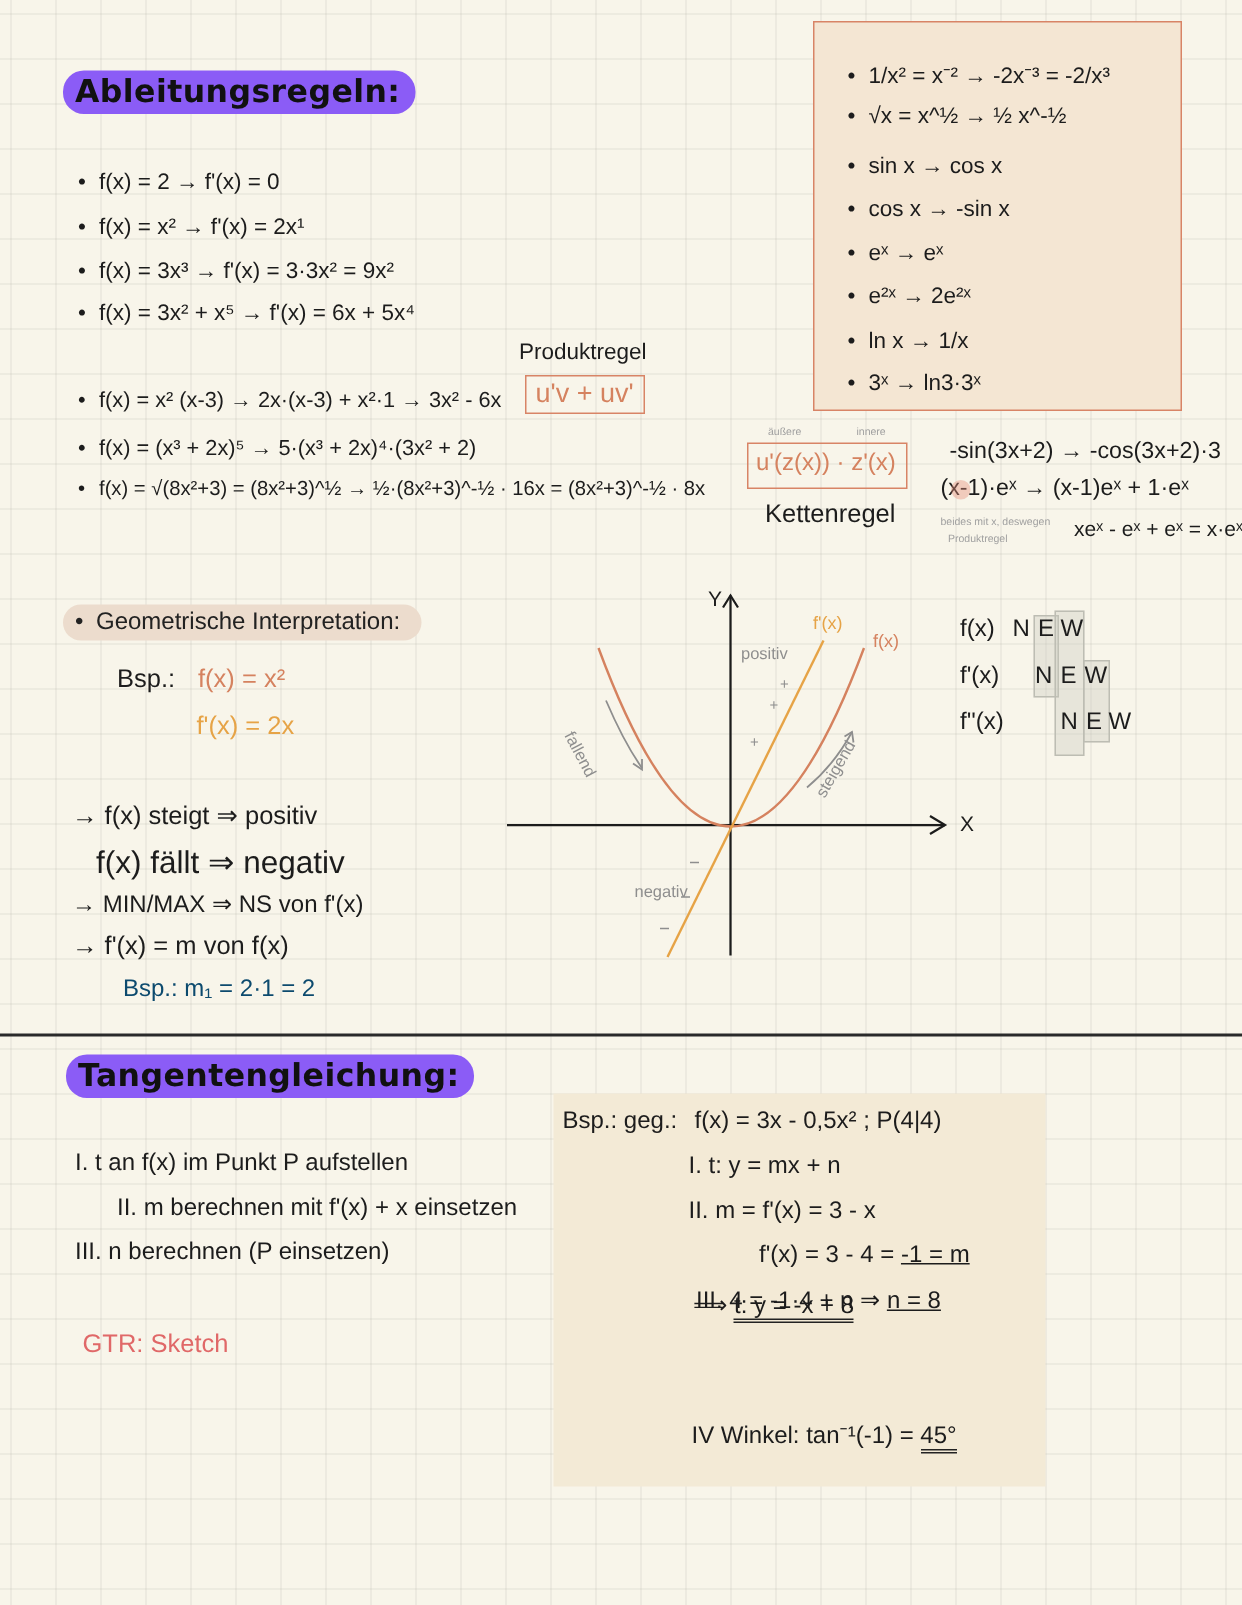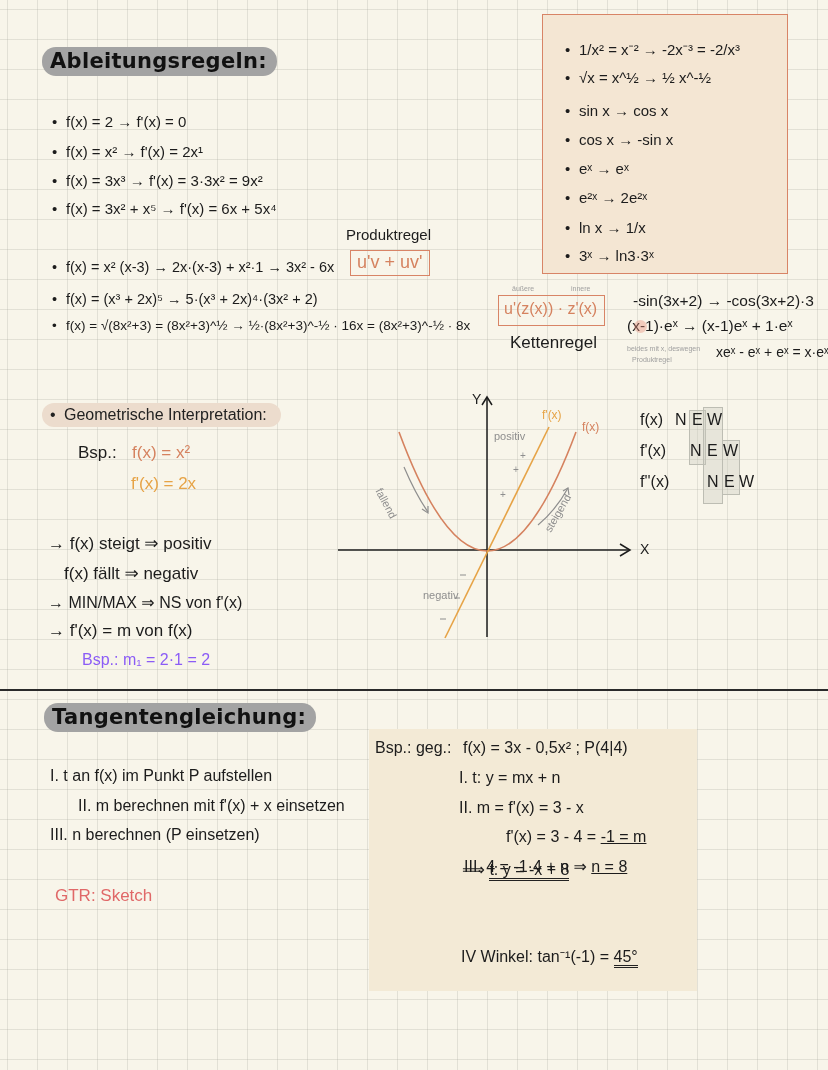--- a/index.html
+++ b/index.html
@@ -9,37 +9,37 @@
     background-image:
       linear-gradient(to right, rgba(170,170,160,0.28) 1px, transparent 1px),
       linear-gradient(to bottom, rgba(170,170,160,0.28) 1px, transparent 1px);
     background-size: 30px 30px;
     background-position: 7px 9px;
     font-family: "DejaVu Sans", sans-serif;
     color: #1c1c1c;
   }
   .abs { position: absolute; white-space: nowrap; }
   .heading {
-    position: absolute; background: #a3a3a3; border-radius: 14px;
+    position: absolute; background: #8b5cf6; border-radius: 14px;
     font-family: "DejaVu Sans", sans-serif; font-weight: bold; font-size: 21px;
     padding: 2px 10px 3px 8px; color: #111; letter-spacing: 0.3px;
   }
   .heading-peach {
     position: absolute; background: #ecdccd; border-radius: 14px;
     font-size: 16px; padding: 3px 14px 3px 8px; color: #222;
     font-family: "Liberation Sans", sans-serif;
   }
   .rule-line { font-size: 15px; font-family: "Liberation Sans", sans-serif; }
   .bullet { display: inline-block; width: 14px; }
   .orange-box { position: absolute; border: 1.5px solid #d88466; background: #f4e6d3; }
   .salmon { color: #d5825f; }
   .orange { color: #e6a346; }
   .red { color: #e06868; }
   .grey { color: #8e8e8e; }
-  .lightgrey { color: #8b5cf6; text-align: center; }
+  .lightgrey { color: #0c4a6e; text-align: center; }
   .tiny { font-size: 7px; color: #a0a0a0; font-family: "Liberation Sans", sans-serif; }
   .divider { position: absolute; left: 0; top: 689px; width: 828px; height: 2px; background: #2a2a2a; }
   .example-box { position: absolute; left: 369px; top: 729px; width: 328px; height: 262px; background: #f3ead6; }
   .u { text-decoration: underline; }
   .uu { border-bottom: 3px double #222; }
   .new-row { font-family: "Liberation Sans", sans-serif; font-size: 16px; }
   .nbox { position: absolute; background: rgba(200,200,190,0.35); border: 1px solid #bdbdb3; }
 </style>
 </head>
 <body>
@@ -118,21 +118,21 @@
 
 <div class="heading-peach" style="left:42px; top:376px;margin-top:27px;">
   <span class="bullet">•</span><span>Geometrische Interpretation:</span>
 </div>
 
 <div class="abs" style="left:78px; top:443px; font-size:17px; font-family:'Liberation Sans', sans-serif;">Bsp.:</div>
 <div class="abs salmon" style="left:132px; top:443px; font-size:17px; font-family:'Liberation Sans', sans-serif;">f(x) = x²</div>
 <div class="abs orange" style="left:131px; top:474px; font-size:17px; font-family:'Liberation Sans', sans-serif;">f'(x) = 2x</div>
 
 <div class="abs" style="left:48px; top:533px; font-size:17px; font-family:'Liberation Sans', sans-serif;">→ f(x) steigt ⇒ positiv</div>
-<div class="abs" style="left:64px; top:563px; font-size:17px; font-family:'Liberation Sans', sans-serif;">f(x) fällt ⇒ negativ</div>
+<div class="abs" style="left:64px; top:563px; font-size:21px; font-family:'Liberation Sans', sans-serif;">f(x) fällt ⇒ negativ</div>
 <div class="abs" style="left:48px; top:593px; font-size:16px; font-family:'Liberation Sans', sans-serif;text-align:right;">→ MIN/MAX ⇒ NS von f'(x)</div>
 <div class="abs" style="left:48px; top:621px; font-size:17px; font-family:'Liberation Sans', sans-serif;">→ f'(x) = m von f(x)</div>
 <div class="abs lightgrey" style="left:82px; top:651px; font-size:16px; font-family:'Liberation Sans', sans-serif;">Bsp.: m₁ = 2·1 = 2</div>
 
 <svg class="abs" style="left:330px; top:385px;" width="310" height="260" viewBox="0 0 310 260">
 
   <line x1="8" y1="165" x2="300" y2="165" stroke="#1c1c1c" stroke-width="1.5"></line>
   <polyline points="290,159 300,165 290,171" fill="none" stroke="#1c1c1c" stroke-width="1.5"></polyline>
   <line x1="157" y1="252" x2="157" y2="12" stroke="#1c1c1c" stroke-width="1.5"></line>
   <polyline points="152,20 157,12 162,20" fill="none" stroke="#1c1c1c" stroke-width="1.5"></polyline>

